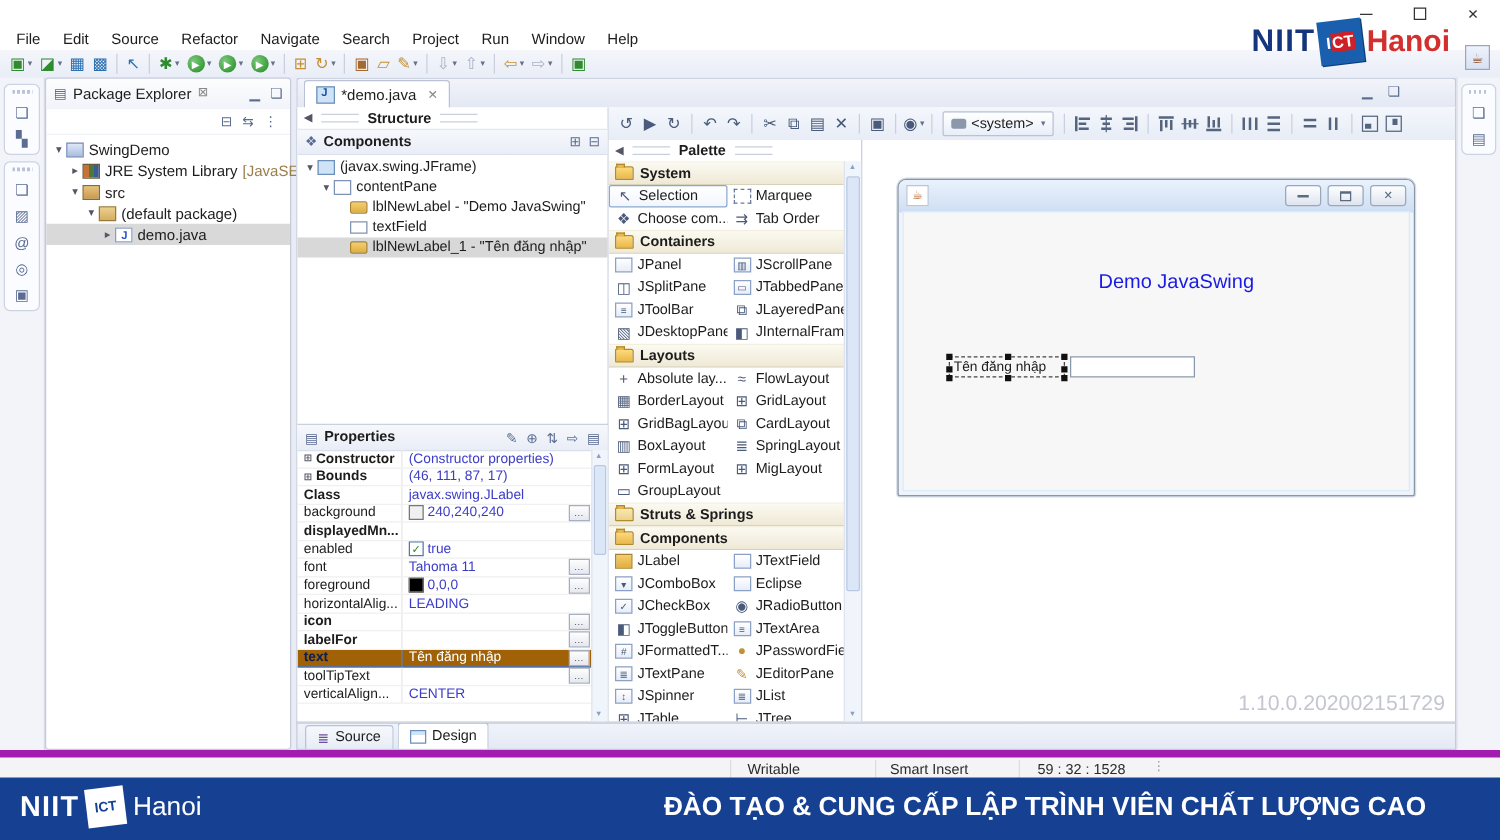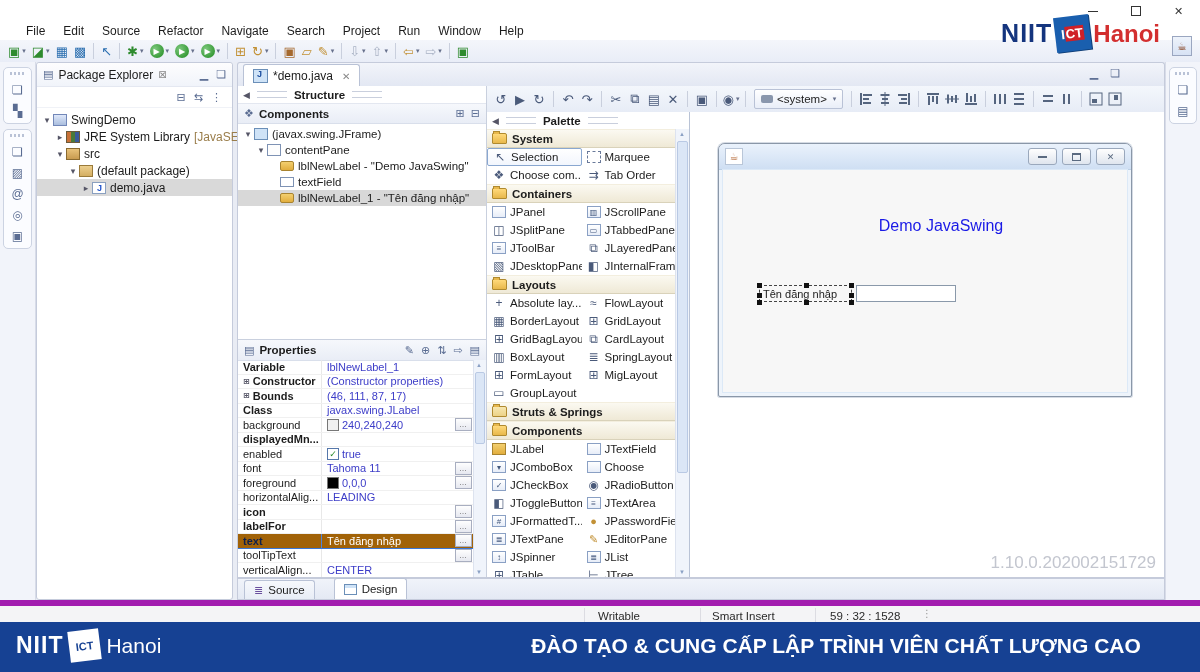--- a/index.html
+++ b/index.html
@@ -11,21 +11,21 @@
   .ec-icon::after{content:"";position:absolute;left:2px;right:2px;top:4px;height:7px;
       background:repeating-linear-gradient(#cfd3ff 0 1px,transparent 1px 3px);}
   .title{font-size:12px;color:#2a2a2a;}
   .winctl{position:absolute;top:0;right:0;height:22px;display:flex;}
   .winbtn{width:43px;height:22px;display:flex;align-items:center;justify-content:center;color:#333;}
   .ic-min{width:10px;border-top:1px solid #333;display:inline-block;}
   .ic-max{width:8px;height:8px;border:1px solid #333;position:relative;background:#fff;display:inline-block;}
   .ic-max::before{content:"";position:absolute;left:2px;top:-4px;width:8px;height:8px;border:1px solid #333;background:#fff;z-index:-1;}
   .ic-close::before{content:"✕";font-size:11px;color:#333;}
   
-  .menubar{position:absolute;top:22px;left:0;right:0;height:18px;display:flex;align-items:center;padding-left:4px;background:#fff;margin-left:13px;}
+  .menubar{position:absolute;top:22px;left:0;right:0;height:18px;display:flex;align-items:center;padding-left:4px;background:#fff;}
   .menu-item{padding:1px 9px;font-size:12px;}
   
   .toolbar{position:absolute;top:40px;left:0;right:0;height:22px;background:linear-gradient(#f4f6fb,#e9edf7);
       border-bottom:1px solid #d6dbe8;display:flex;align-items:center;padding-left:5px;}
   .tb-icon{height:18px;display:inline-flex;align-items:center;padding:0 3px;font-size:13px;color:#4a5a7a;}
   .tb-drop{font-size:7px;color:#66708c;margin-left:2px;}
   .tb-sep{width:1px;height:16px;background:#c9cfdd;margin:0 4px;flex:0 0 1px;}
   .c-green{color:#2e8b2e}.c-gold{color:#c29136}.c-red{color:#c23b3b}.c-blue{color:#2b6fb0}
   .c-dim{color:#a9b2c4}.c-brown{color:#a5692e}
   .run-ic{width:14px;height:14px;border-radius:50%;background:radial-gradient(circle at 35% 35%,#7cc87c,#1f8a1f);
@@ -174,21 +174,21 @@
   .login-label{position:absolute;left:36px;top:115px;width:93px;height:17px;border:1px dashed #444;display:flex;
       align-items:center;padding-left:3px;font-size:11px;box-sizing:border-box;}
   .hdl{position:absolute;width:5px;height:5px;background:#111;}
   .tfield{position:absolute;left:133px;top:115px;width:100px;height:17px;background:#fff;border:1px solid #8a99aa;box-sizing:border-box;}
   .version{position:absolute;right:8px;bottom:4px;color:#c3c6cf;font-size:17px;}
   
   .btabs{position:absolute;bottom:0;left:0;right:0;height:22px;background:linear-gradient(#f0f3fa,#e4e9f4);
       border:1px solid #c5cbdb;box-sizing:border-box;display:flex;align-items:flex-end;padding-left:6px;gap:3px;}
   .btab{height:19px;display:flex;align-items:center;gap:5px;padding:0 9px;font-size:11.5px;border:1px solid #b9c2d6;
       border-bottom:none;border-radius:3px 3px 0 0;background:linear-gradient(#f6f8fc,#e8edf6);box-sizing:border-box;}
-  .btab.active{background:#fff;height:21px;margin-left:16px;}
+  .btab.active{background:#fff;height:21px;}
   .src-ic{color:#6a4f9e;font-size:11px;}
   .des-ic{width:13px;height:11px;border:1px solid #6b8fb8;background:
       linear-gradient(#cfe3f7,#cfe3f7) top/100% 3px no-repeat,#fff;box-sizing:border-box;}
   
   .rstrip{position:absolute;right:0;top:0;width:34px;height:100%;background:#f2f4fa;border-left:1px solid #d8dce8;}
   
   .statusbar{position:absolute;top:600px;left:0;right:0;height:22px;background:#f4f4f6;border-top:6px solid #a21caf;font-size:11.5px;color:#2a2a2a;}
   .st-item{position:absolute;top:4px;}
   .st-sep{position:absolute;top:2px;width:1px;height:18px;background:#dcdce2;}
   .st-dots{position:absolute;top:2px;left:922px;color:#999;font-size:10px;letter-spacing:0;}
@@ -448,28 +448,20 @@
             <span>Properties</span>
             <span class="hd-right">
               <span class="tool-ic">✎</span>
               <span class="tool-ic">⊕</span>
               <span class="tool-ic">⇅</span>
               <span class="tool-ic">⇨</span>
               <span class="tool-ic">▤</span>
             </span>
           </div>
           <div class="ptable">
-              <div class="prow">
-                <span class="pname b">
-                  <span>Variable</span>
-                </span>
-                <span class="pval">
-                  <span>lblNewLabel_1</span>
-                </span>
-              </div>
               <div class="prow">
                 <span class="pname b">
                   <i class="pexp">⊞</i>
                   <span>Constructor</span>
                 </span>
                 <span class="pval">
                   <span>(Constructor properties)</span>
                 </span>
               </div>
               <div class="prow">
@@ -842,21 +834,21 @@
                 <div class="pal-item">
                   <span class="pi "></span>
                   <span>JTextField</span>
                 </div>
                 <div class="pal-item">
                   <span class="pi ">▾</span>
                   <span>JComboBox</span>
                 </div>
                 <div class="pal-item">
                   <span class="pi "></span>
-                  <span>Choose</span>
+                  <span>Eclipse</span>
                 </div>
                 <div class="pal-item">
                   <span class="pi ">✓</span>
                   <span>JCheckBox</span>
                 </div>
                 <div class="pal-item">
                   <span class="pi plain">◉</span>
                   <span>JRadioButton</span>
                 </div>
                 <div class="pal-item">

